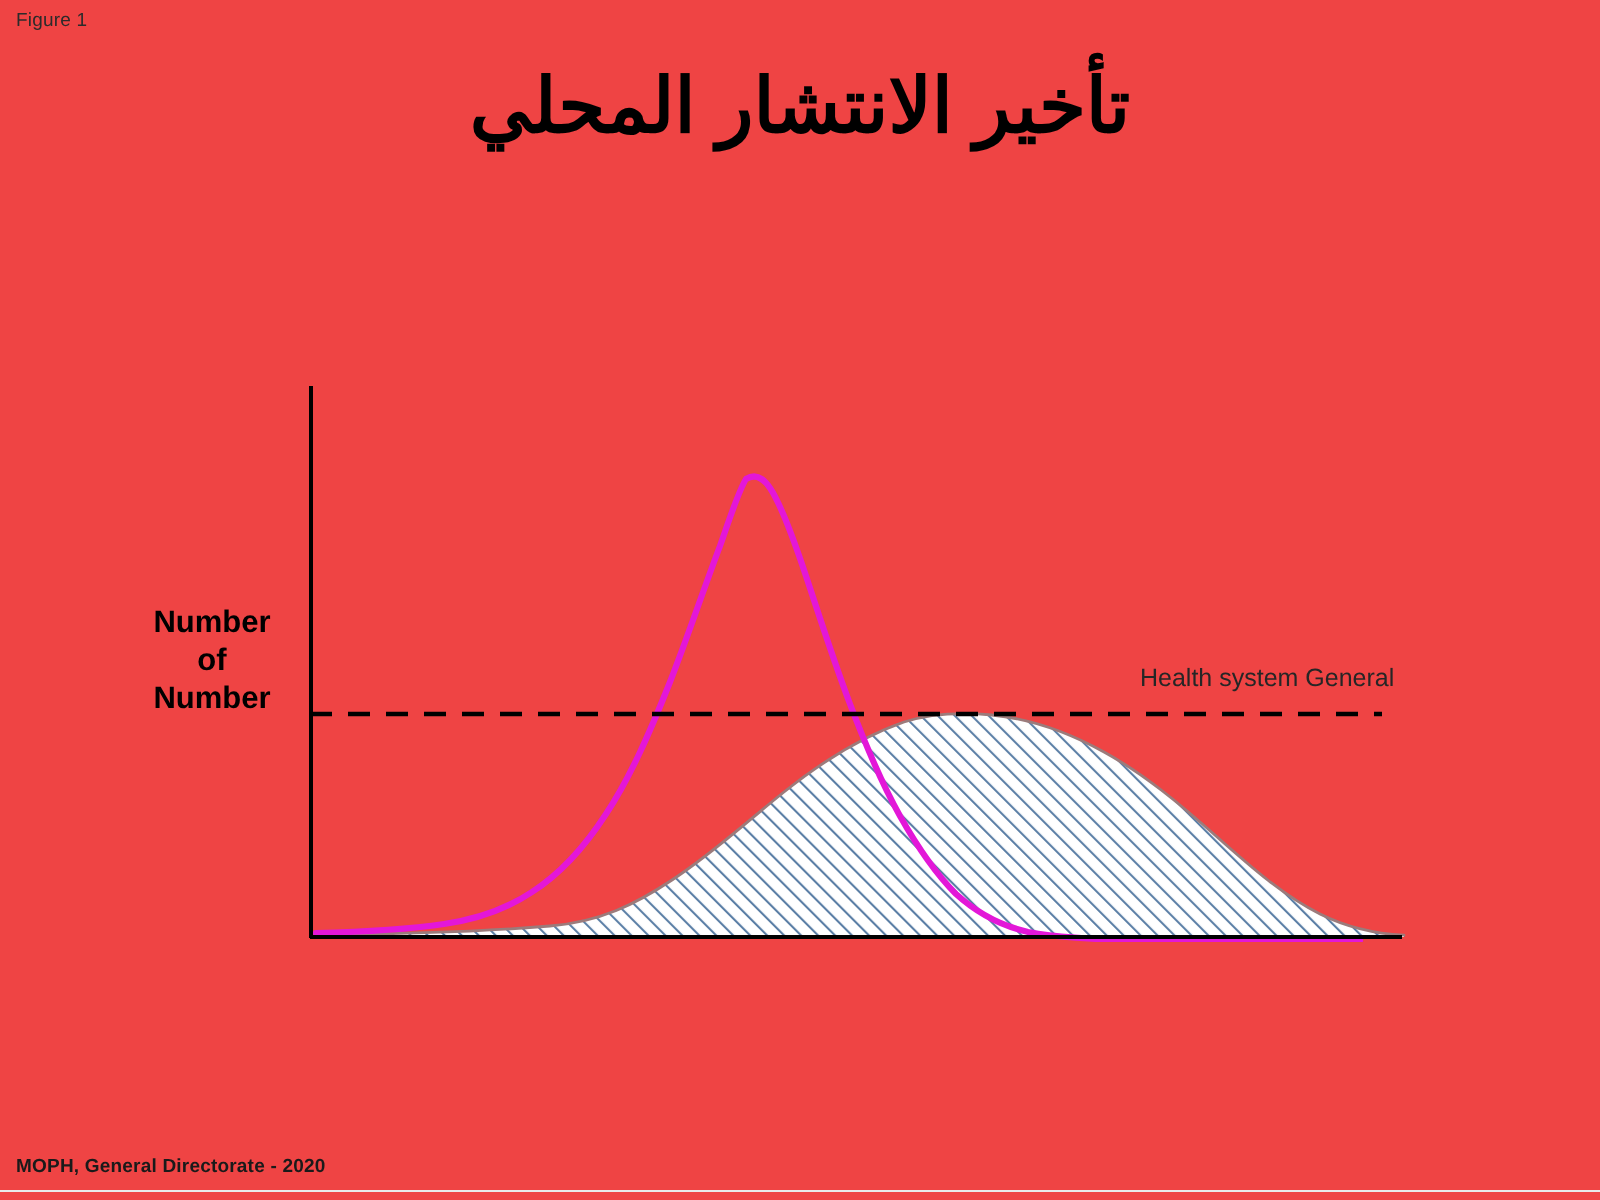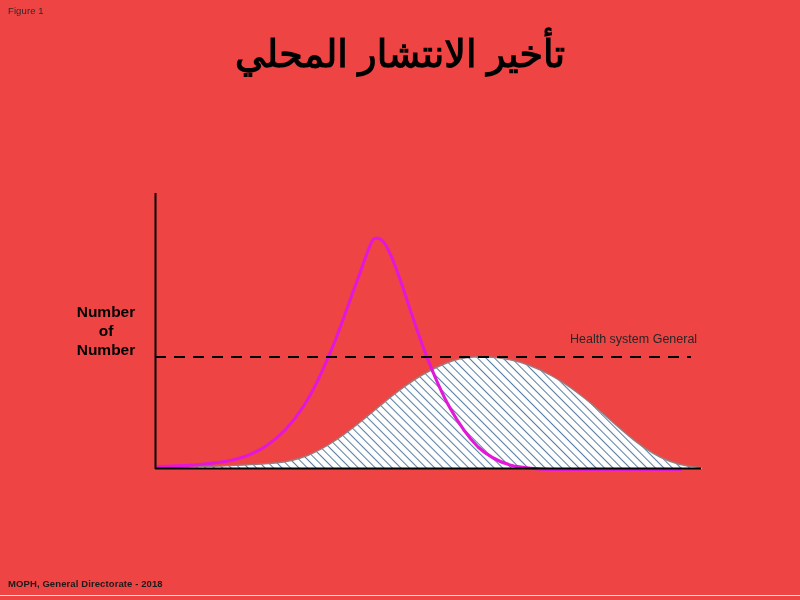--- a/index.html
+++ b/index.html
@@ -200,17 +200,17 @@
       <span>Number</span>
       <span>of</span>
       <span>Number</span>
     </div>
 
 
     <div class="capacity-label">Health system General</div>
 
   </div>
 
-  <div id="footer-note">MOPH, General Directorate - 2018</div>
+  <div id="footer-note">MOPH, General Directorate - 2020</div>
 
   <div id="footer-rule"></div>
 
 </div>
 
 </body></html>

